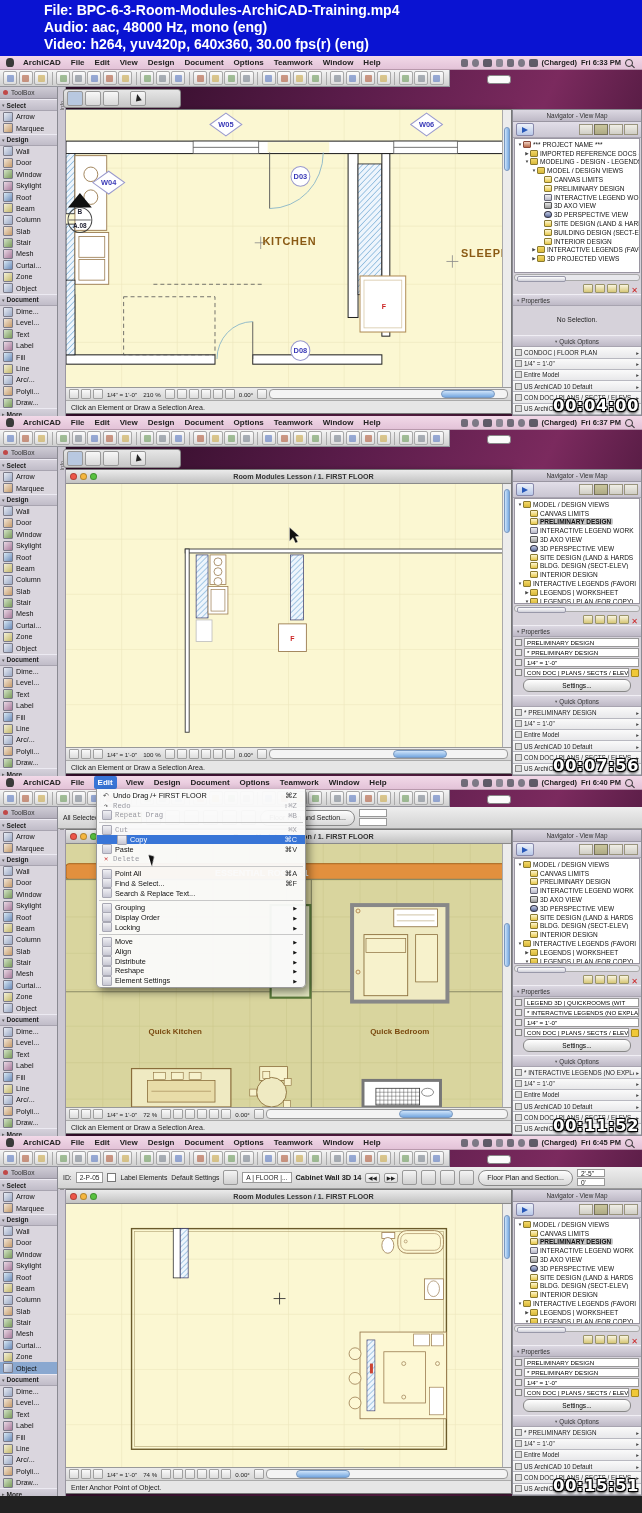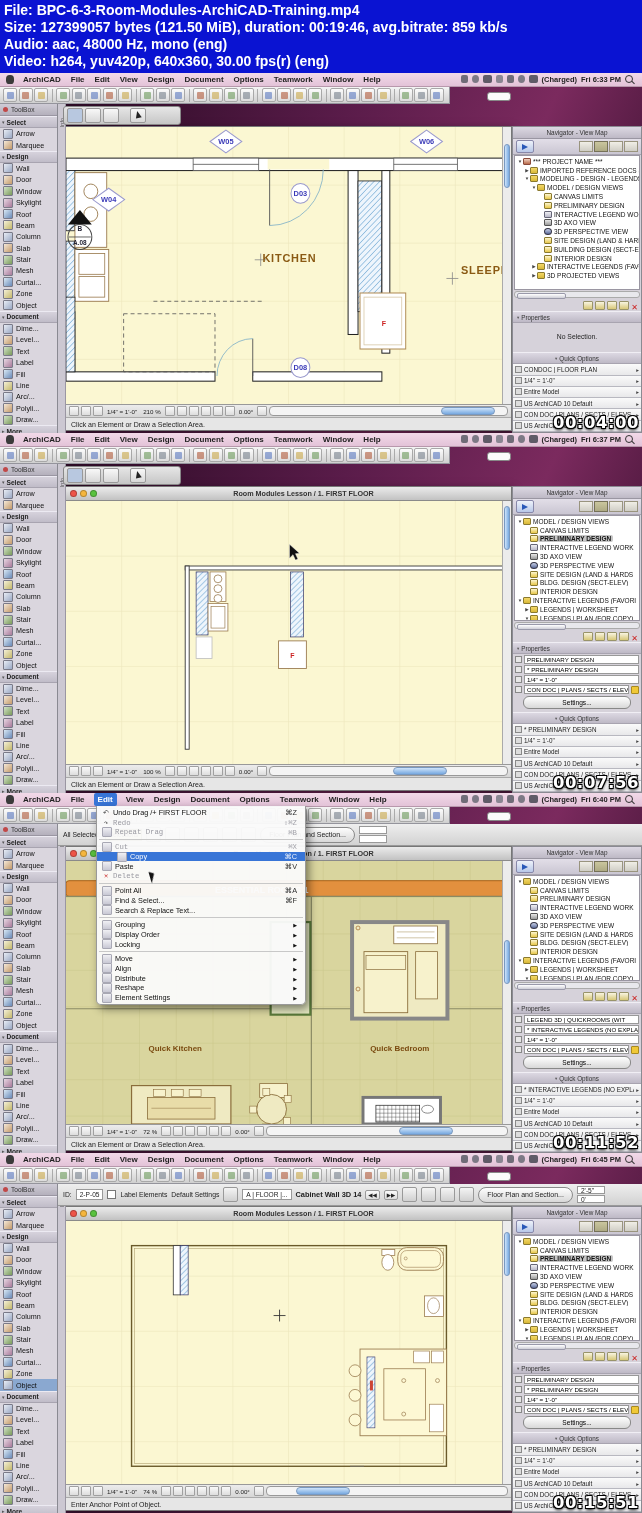--- a/index.html
+++ b/index.html
@@ -1,30 +1,30 @@
 <!DOCTYPE html>
 <html style="--header_bg: #0a13d2; --header_text: #ffffff; --menubar_pink: #f2d9e8; --desktop_purple: #5a1c4a; --canvas_yellow: #fbf7d2; --legend_olive: #d9d59e; --band_orange: #e2903e; --selection_blue: #3875d7; --marker_blue: #3a3ab8; --room_label_brown: #8a5a14; --hatch_blue: #8ab8dc; --aqua_thumb: #76a8e0;"><head>
 <meta charset="utf-8">
 <style>
   html,body{margin:0;padding:0;background:#222;}
   .sheet{width:642px;margin:0;font-family:"Liberation Sans","DejaVu Sans",sans-serif;}
   
   .vheader{background:var(--header_bg);color:var(--header_text);padding:2px 4px 3px;}
-  .vheader div{font:bold 14px/17px "Liberation Sans","DejaVu Sans",sans-serif;white-space:nowrap;}
+  .vheader div{font:bold 14px/17px "Liberation Sans","DejaVu Sans",sans-serif;white-space:nowrap;margin-left:40px;}
   
   .frame{position:relative;width:642px;height:360px;overflow:hidden;
     background:linear-gradient(115deg,#1d0619,#5a1c4a 45%,#7b2a5e 70%,#2a0b24);}
   
   .menubar{position:absolute;top:0;left:0;right:0;height:14px;display:flex;align-items:center;gap:8px;
     padding:0 6px;background:linear-gradient(var(--menubar_pink),#e3c3d8);border-bottom:1px solid #b898ac;
     font-size:8px;color:#111;z-index:5;box-sizing:border-box;}
   .apple{width:8px;height:9px;background:#3a3a3a;border-radius:45% 45% 40% 40%;flex:none;}
   .mitem{white-space:nowrap;font-weight:bold;color:#222;padding:0 1px;line-height:13px;}
   .mitem.on{background:var(--selection_blue);color:#fff;border-radius:2px;padding:0 4px;}
-  .mright{margin-left:auto;display:flex;align-items:flex-start;gap:4px;}
+  .mright{margin-left:auto;display:flex;align-items:flex-end;gap:4px;}
   .sicon{width:7px;height:8px;background:#5a5a66;border-radius:2px;opacity:.85;flex:none;}
   .sicon.s1{border-radius:50%;background:#6a6a76;}
   .sicon.s2{background:#474752;width:9px;}
   .sicon.s3{background:#7a7a86;}
   .mtext{font-size:7.5px;font-weight:bold;color:#222;white-space:nowrap;}
   .lens{width:6px;height:6px;border:1.3px solid #333;border-radius:50%;position:relative;margin-right:3px;}
   .lens::after{content:'';position:absolute;width:4px;height:1.3px;background:#333;transform:rotate(45deg);right:-3px;bottom:-1px;}
   
   .toolbar1{position:absolute;top:14px;left:0;width:450px;height:17px;box-sizing:border-box;
     background:linear-gradient(#f4f4f4,#cfcfcf);border-bottom:1px solid #94949c;border-right:1px solid #94949c;
@@ -169,21 +169,20 @@
     text-shadow:-1px -1px 0 #000,1px -1px 0 #000,-1px 1px 0 #000,1px 1px 0 #000,0 2px 3px #000;}
   .cursorA{position:absolute;z-index:60;width:0;height:0;border-left:5px solid #111;
     border-top:3px solid transparent;border-bottom:9px solid transparent;transform:rotate(-16deg);filter:drop-shadow(0 0 1px #fff);}
 </style>
 </head>
 <body>
 
 <div class="sheet">
   <div class="vheader">
     <div>File: BPC-6-3-Room-Modules-ArchiCAD-Training.mp4</div>
-    <div>Size: 127399057 bytes (121.50 MiB), duration: 00:19:46, avg.bitrate: 859 kb/s</div>
     <div>Audio: aac, 48000 Hz, mono (eng)</div>
     <div>Video: h264, yuv420p, 640x360, 30.00 fps(r) (eng)</div>
   </div>
   <div id="frames">
       <section class="frame">
         <div class="menubar">
           <span class="apple"></span>
           <span class="mitem">ArchiCAD</span>
           <span class="mitem">File</span>
           <span class="mitem">Edit</span>

